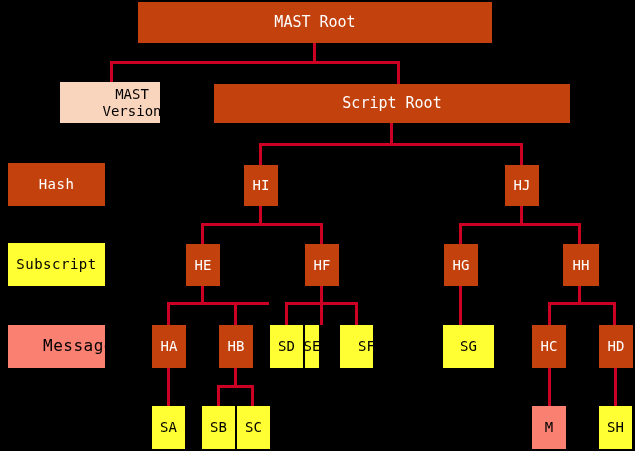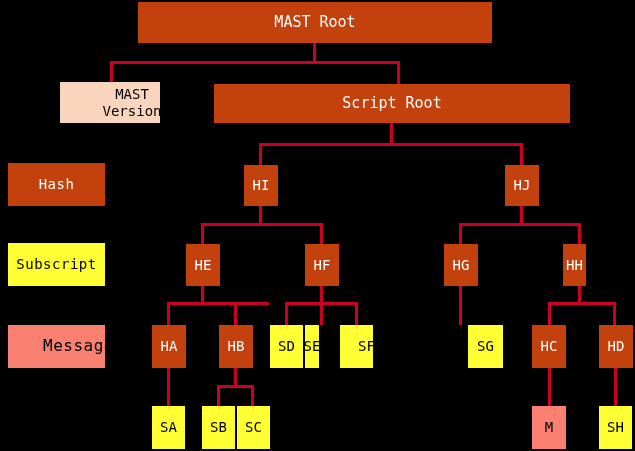--- a/index.html
+++ b/index.html
@@ -138,42 +138,42 @@
 
   <div class="node hash" style="left:186px; top:244px; width:34px; height:42px; font-size:14px;">
     <span>HE</span>
   </div>
   <div class="node hash" style="left:305px; top:244px; width:34px; height:42px; font-size:14px;">
     <span>HF</span>
   </div>
   <div class="node hash" style="left:444px; top:244px; width:34px; height:42px; font-size:14px;">
     <span>HG</span>
   </div>
-  <div class="node hash" style="left:563px; top:244px; width:23px; height:42px; font-size:14px;">
+  <div class="node hash" style="left:563px; top:244px; width:36px; height:42px; font-size:14px;">
     <span>HH</span>
   </div>
 
   <div class="node hash" style="left:152px; top:325px; width:34px; height:43px; font-size:14px;">
     <span>HA</span>
   </div>
   <div class="node hash" style="left:219px; top:325px; width:34px; height:43px; font-size:14px;">
     <span>HB</span>
   </div>
 
   <div class="node subscript" style="left:270px; top:325px; width:33px; height:43px; font-size:14px;">
     <span>SD</span>
   </div>
   <div class="node subscript" style="left:305px; top:325px; width:14px; height:43px; font-size:14px;">
     <span>SE</span>
   </div>
   <div class="node subscript" style="left:340px; top:325px; width:33px; height:43px; font-size:14px;padding-left:20px;">
     <span>SF</span>
   </div>
 
-  <div class="node subscript" style="left:443px; top:325px; width:35px; height:43px; font-size:14px;margin-left:25px;">
+  <div class="node subscript" style="left:443px; top:325px; width:51px; height:43px; font-size:14px;">
     <span>SG</span>
   </div>
 
   <div class="node hash" style="left:532px; top:325px; width:34px; height:43px; font-size:14px;">
     <span>HC</span>
   </div>
   <div class="node hash" style="left:599px; top:325px; width:34px; height:43px; font-size:14px;">
     <span>HD</span>
   </div>
 

